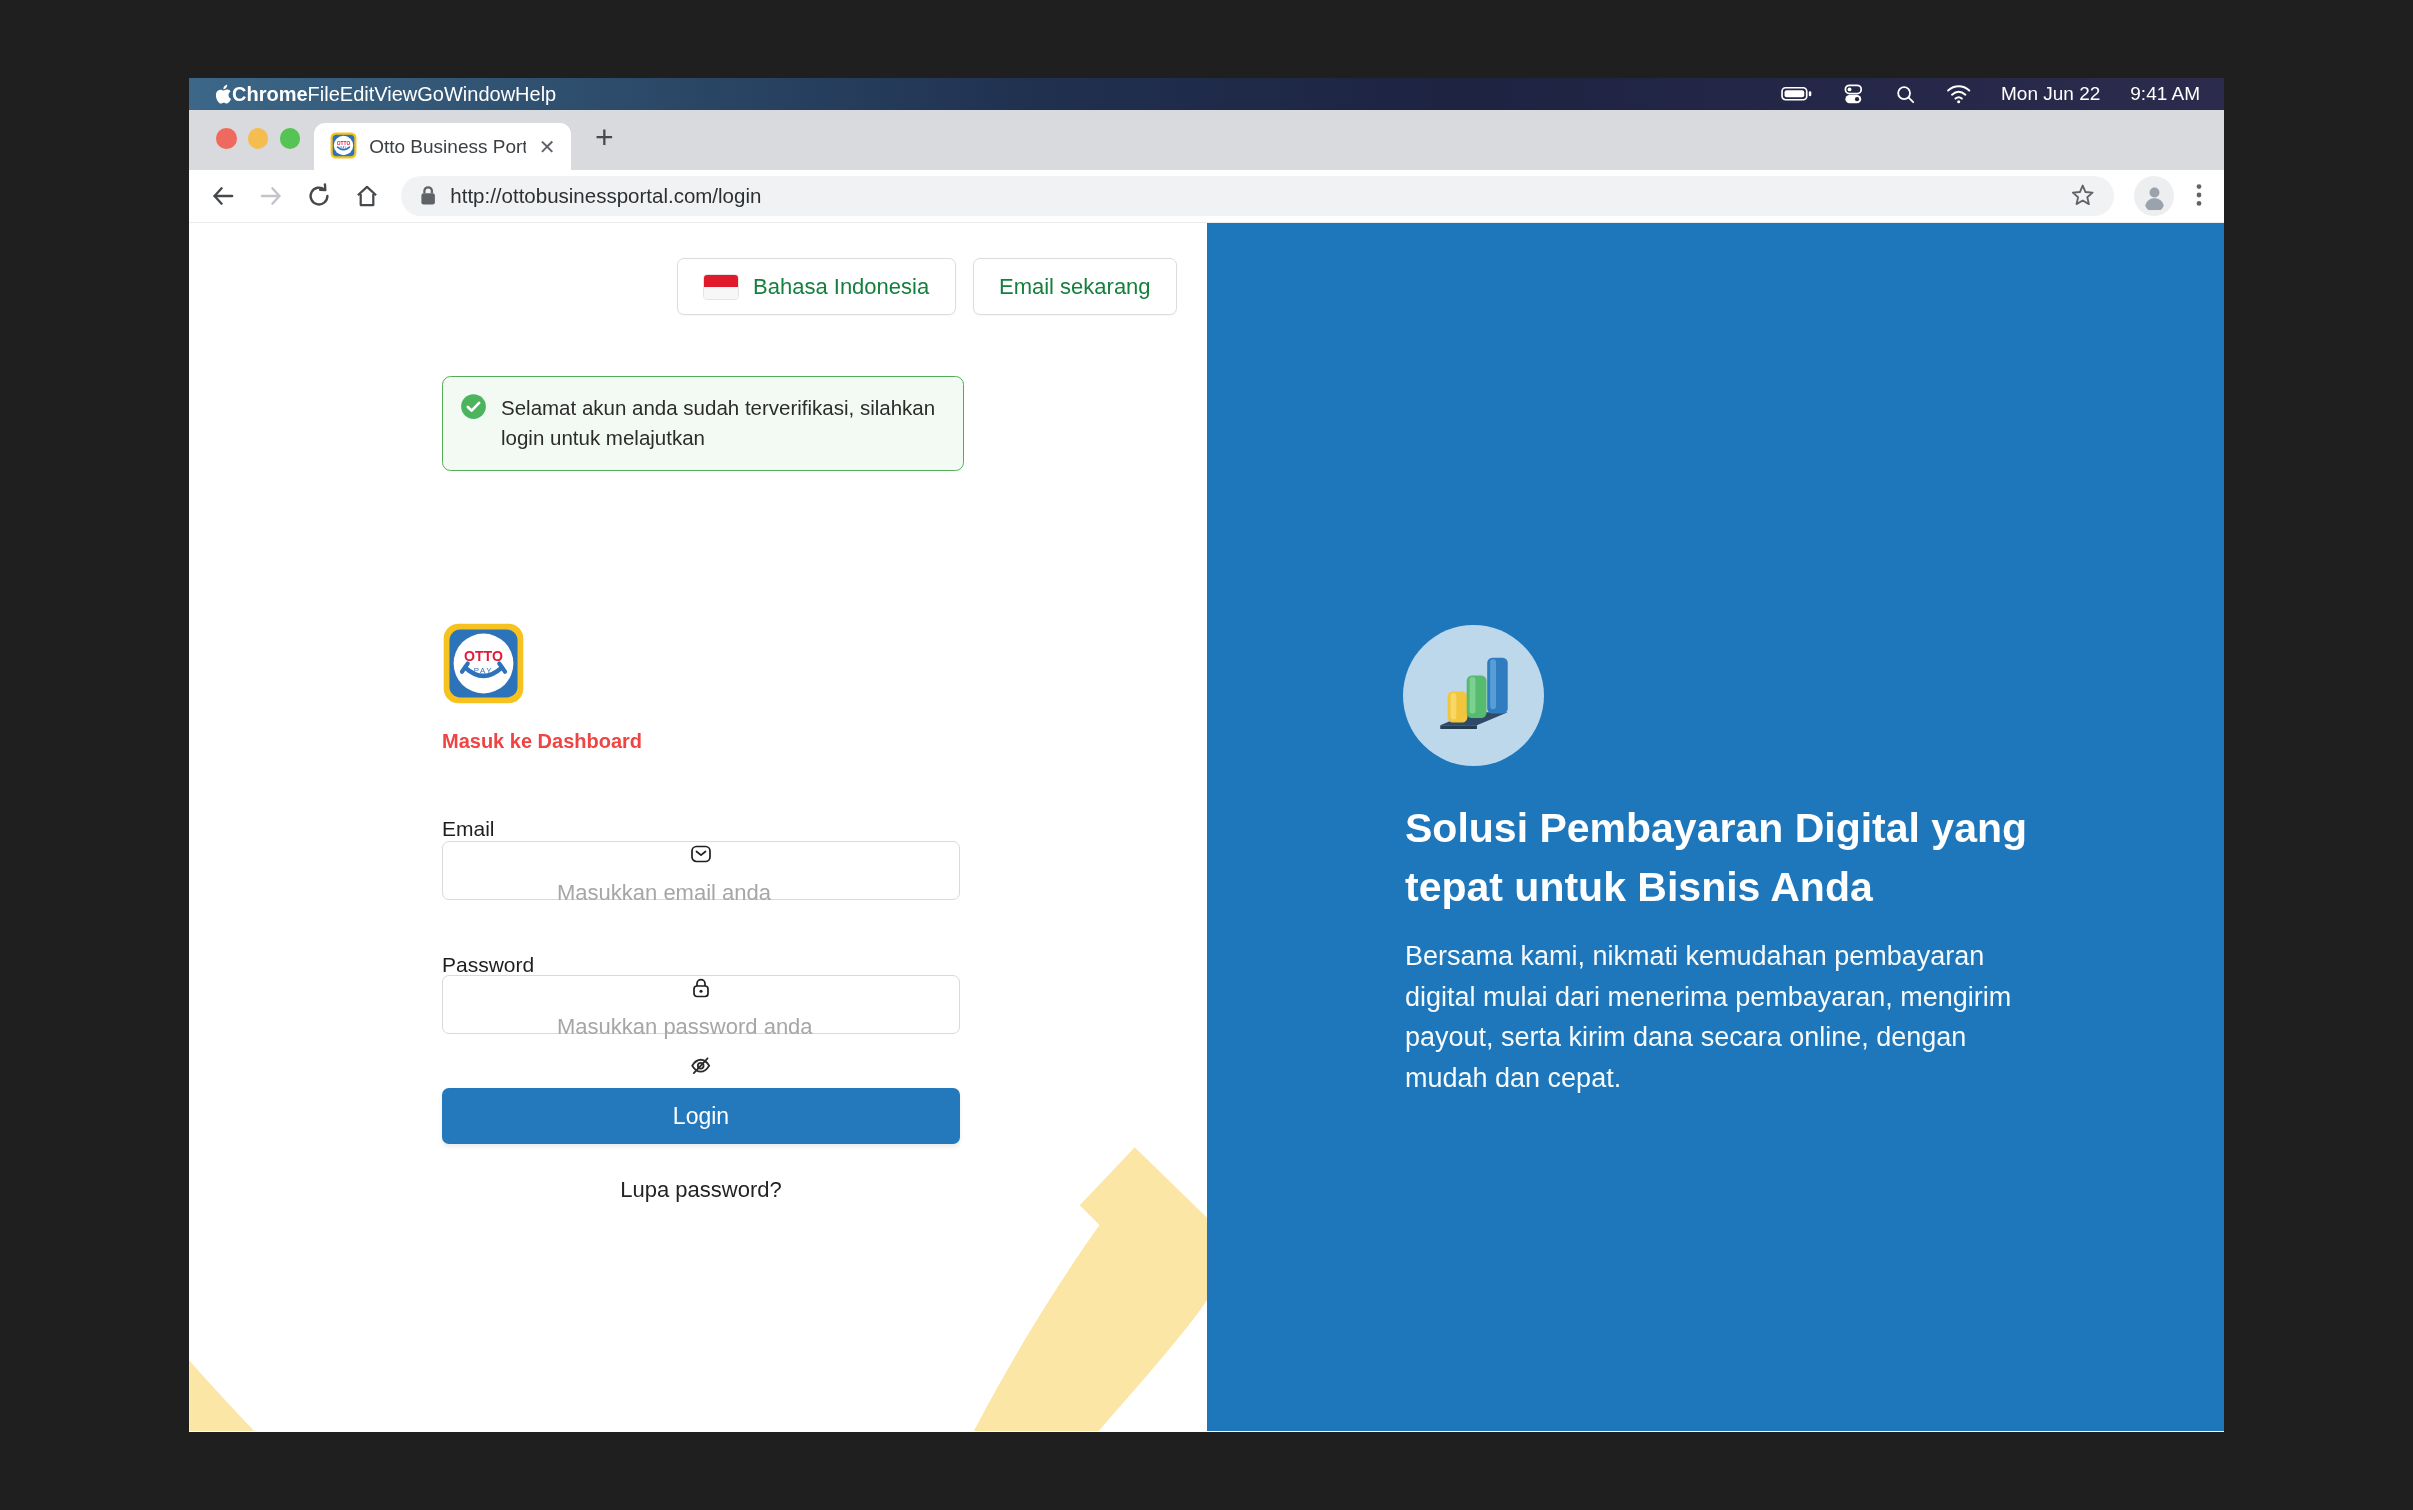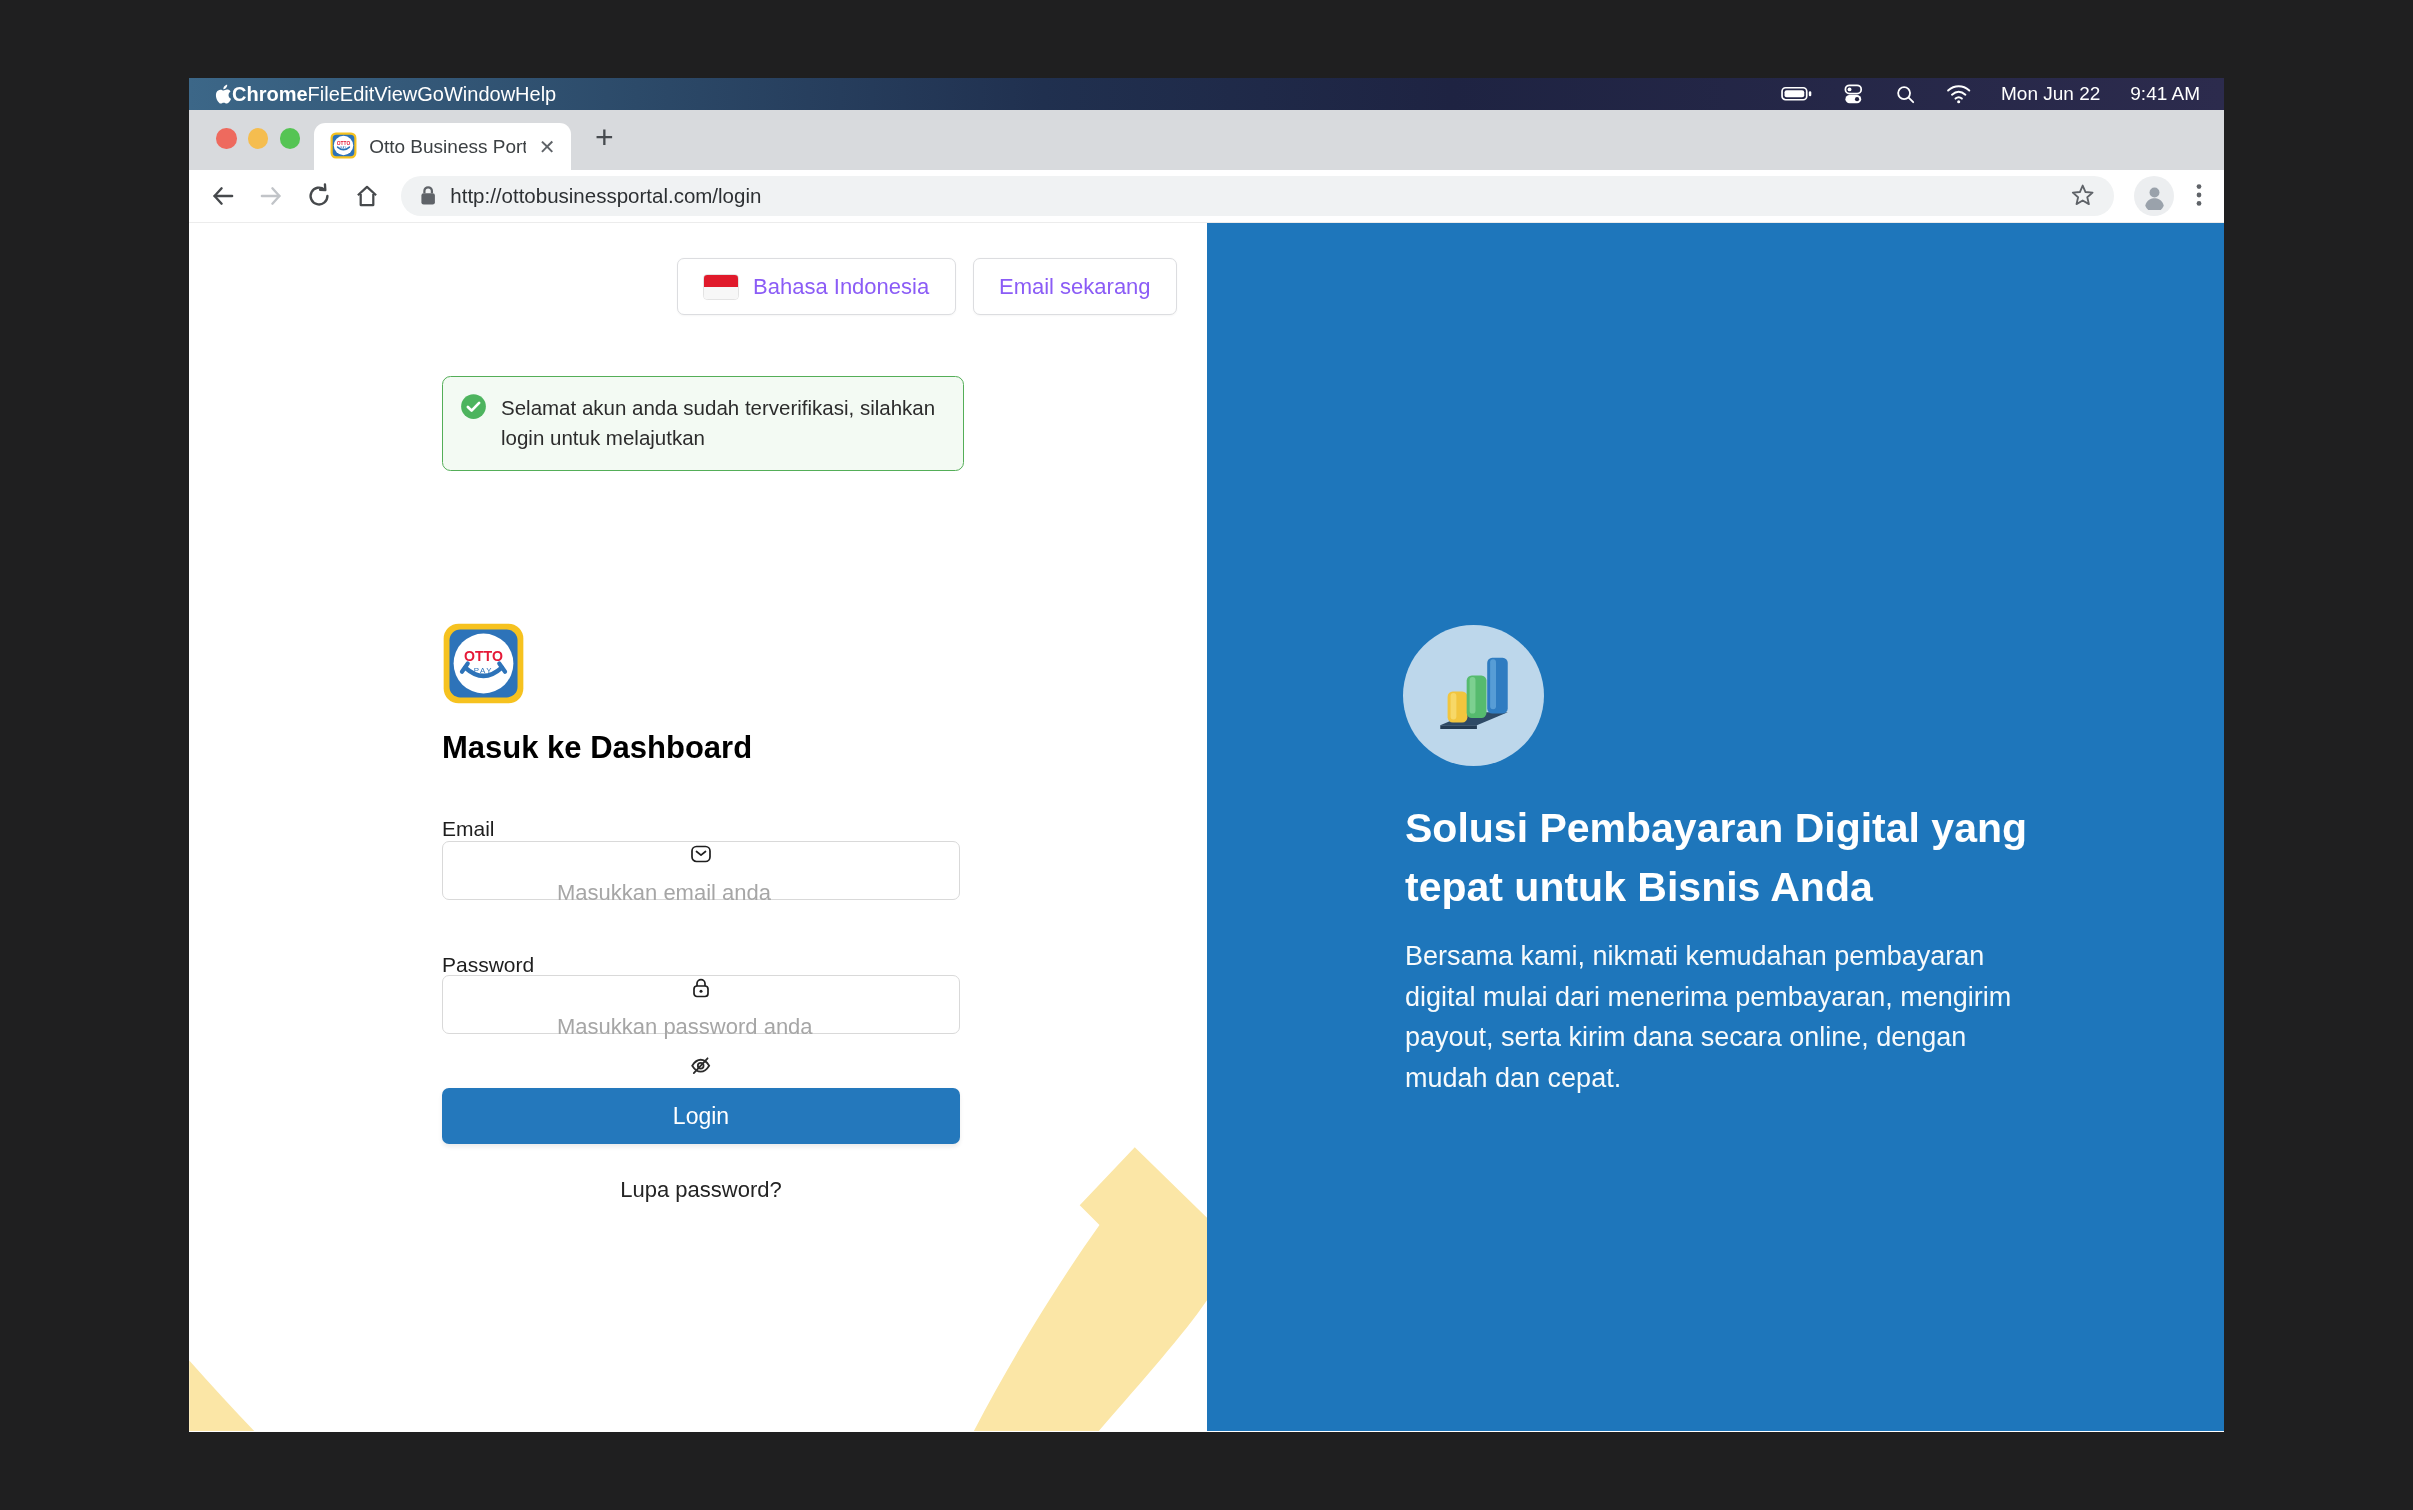--- a/index.html
+++ b/index.html
@@ -43,38 +43,38 @@
   .avatar-wrap{width:40px;height:40px;border-radius:50%;background:#eceef0;display:flex;align-items:center;justify-content:center;}
 
   
   .content{display:flex;height:1208px;}
   .left-panel{width:1018px;background:#fff;position:relative;overflow:hidden;}
   .right-panel{flex:1;background:#1e76bb;position:relative;overflow:hidden;}
 
   .lang-row{position:absolute;top:35px;right:30px;display:flex;gap:17px;}
   .btn-outline{
     height:57px;background:#fff;border:1.4px solid #dcdde0;border-radius:7px;
-    display:flex;align-items:center;gap:14px;padding:0 25.4px;font-size:22px;color:#8b5cf6;
+    display:flex;align-items:center;gap:14px;padding:0 25.4px;font-size:22px;color:#15803d;
     box-sizing:border-box;cursor:pointer;box-shadow:0 0.7px 2.1px rgba(0,0,0,.04);
   }
   .flag{width:34px;height:24px;border-radius:4.2px;overflow:hidden;border:0.7px solid #e3e3e3;display:flex;flex-direction:column;flex:0 0 auto;}
   .flag .red{flex:1;background:#e01a2b;}
   .flag .white{flex:1;background:#f7f7f7;}
 
   .alert{
     position:absolute;left:253px;top:153px;width:522px;box-sizing:border-box;
     border:1.4px solid #54ae58;background:#f3faf3;border-radius:8.5px;
     display:flex;align-items:flex-start;gap:14px;padding:15.5px 17px;
     font-size:20.5px;color:#2c2c2c;line-height:1.5;
   }
   .alert svg{flex:0 0 auto;}
 
   .logo{position:absolute;left:253px;top:399px;width:83px;height:83px;}
 
-  .form-heading{position:absolute;left:253px;top:507px;font-size:31px;font-weight:bold;color:#000000;}
+  .form-heading{position:absolute;left:253px;top:507px;font-size:20px;font-weight:bold;color:#ef4444;}
   .field-label{position:absolute;left:253px;font-size:21px;color:#1e1e1e;margin-top:14px;}
   .lbl-email{top:580px;}
   .lbl-password{top:716px;}
   .input-box{
     position:absolute;left:253px;width:518px;height:59px;box-sizing:border-box;
     border:1.4px solid #d9d9d9;border-radius:7px;background:#fff;
     display:flex;align-items:center;gap:11.3px;padding:0 17px;flex-direction:column;
   }
   .in-email{top:618px;}
   .in-password{top:752px;}

